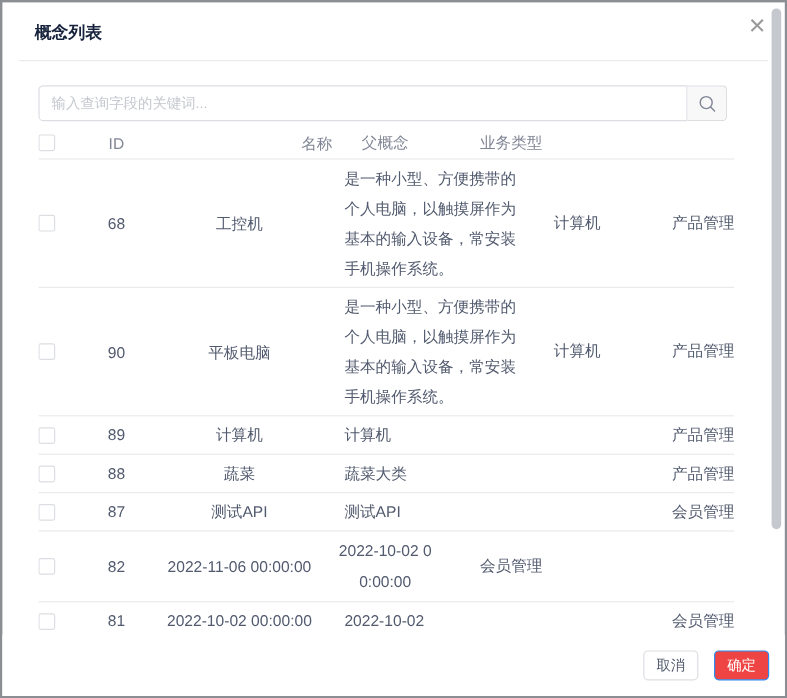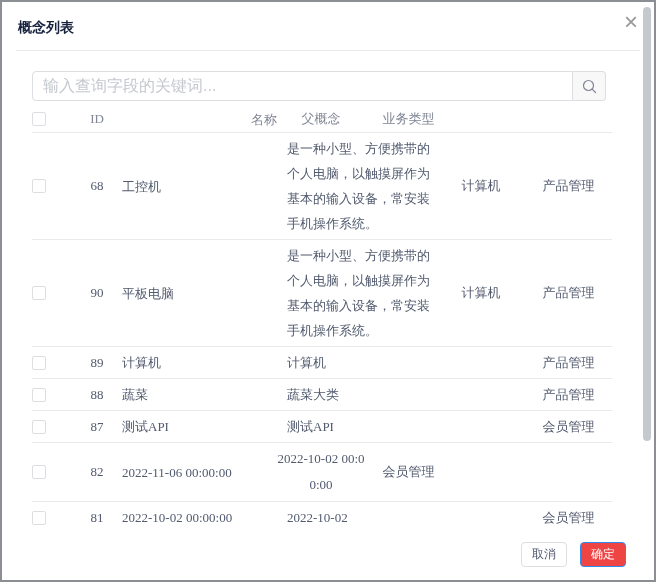--- a/index.html
+++ b/index.html
@@ -11,84 +11,84 @@
   .modal{
     position:absolute;inset:0;background:#fff;
     border:2px solid #8b8f94;box-sizing:border-box;
   }
   
   .modal-header{
     position:absolute;top:0;left:14px;right:14px;height:49px;
     border-bottom:1px solid #e8eaec;box-sizing:border-box;
   }
   .modal-title{
-    position:absolute;left:2px;top:17px;
+    position:absolute;left:13px;top:17px;
     font-size:14px;font-weight:700;color:#17233d;
   }
   .modal-close{
     position:absolute;right:2px;top:8px;
     font-size:24px;line-height:24px;color:#999;cursor:pointer;
     font-weight:400;user-select:none;
   }
   
   .modal-body{position:absolute;top:51px;left:0;right:0;bottom:51px;overflow:hidden;}
   .search-row{
     display:flex;margin:18px 0 0 30px;width:574px;height:30px;box-sizing:border-box;
   }
   .search-input{
     flex:1;height:30px;box-sizing:border-box;
     border:1px solid #dcdee2;border-right:1px solid #dcdee2;
     border-radius:4px 0 0 4px;padding:0 10px;outline:none;
-    font-size:16px;color:#515a6e;background:#fff;
+    font-size:12px;color:#515a6e;background:#fff;
     font-family:"Liberation Sans","DejaVu Sans",sans-serif;
   }
   .search-input::placeholder{color:#c5c8ce;}
   .search-btn{
     width:33px;height:30px;box-sizing:border-box;
     border:1px solid #dcdee2;border-left:none;border-radius:0 4px 4px 0;
     background:#f8f8f9;display:flex;align-items:center;justify-content:center;
     cursor:pointer;
   }
   
   .table{
     margin:5px 0 0 30px;width:580px;height:427px;overflow:hidden;
-    font-size:13px;color:#515a6e;font-family:Liberation Serif, serif;
+    font-size:13px;color:#515a6e;
   }
   .t-row{
     display:flex;align-items:center;box-sizing:border-box;
     border-bottom:1px solid #e8eaec;min-height:32px;padding:3px 0;
   }
   .t-head{
     min-height:26px;padding:0;color:#808695;font-size:13px;
   }
   .cell{box-sizing:border-box;}
   .c-sel{width:40px;display:flex;align-items:center;}
   .c-id{width:50px;text-align:center;}
-  .c-name{width:155px;line-height:25px;}
+  .c-name{width:155px;text-align:center;line-height:25px;}
   .c-name.hdr{text-align:right;padding-left:16px;}
   .c-desc{width:160px;padding-left:10px;text-align:left;line-height:25px;}
   .c-parent{width:88px;text-align:center;line-height:26px;word-break:break-all;}
-  .c-type{width:87px;text-align:center;}
+  .c-type{width:87px;text-align:right;}
   .checkbox{
     width:14px;height:14px;border:1px solid #dcdee2;border-radius:2px;
     background:#fff;display:inline-block;cursor:pointer;box-sizing:border-box;
   }
   
   .scrollbar-track{
     position:absolute;right:3px;top:5px;width:8px;height:480px;
   }
   .scrollbar-thumb{
     position:absolute;top:0;left:0;width:8px;height:434px;
     background:#c5c8ce;border-radius:4px;cursor:pointer;
   }
   
   .modal-footer{
     position:absolute;left:0;right:0;bottom:0;height:51px;background:#fff;
     display:flex;align-items:center;justify-content:flex-end;
-    padding-right:28px;box-sizing:border-box;gap:13px;
+    padding-right:13px;box-sizing:border-box;gap:13px;
   }
   .btn{
     height:25px;padding:0 10px;font-size:12px;border-radius:4px;
     cursor:pointer;box-sizing:border-box;line-height:23px;
     font-family:"Liberation Sans","DejaVu Sans",sans-serif;
   }
   .btn-cancel{background:#fff;border:1px solid #dcdee2;color:#515a6e;}
   .btn-confirm{background:#ef4444;border:1px solid #2d8cf0;color:#fff;}
 </style>
 </head>

